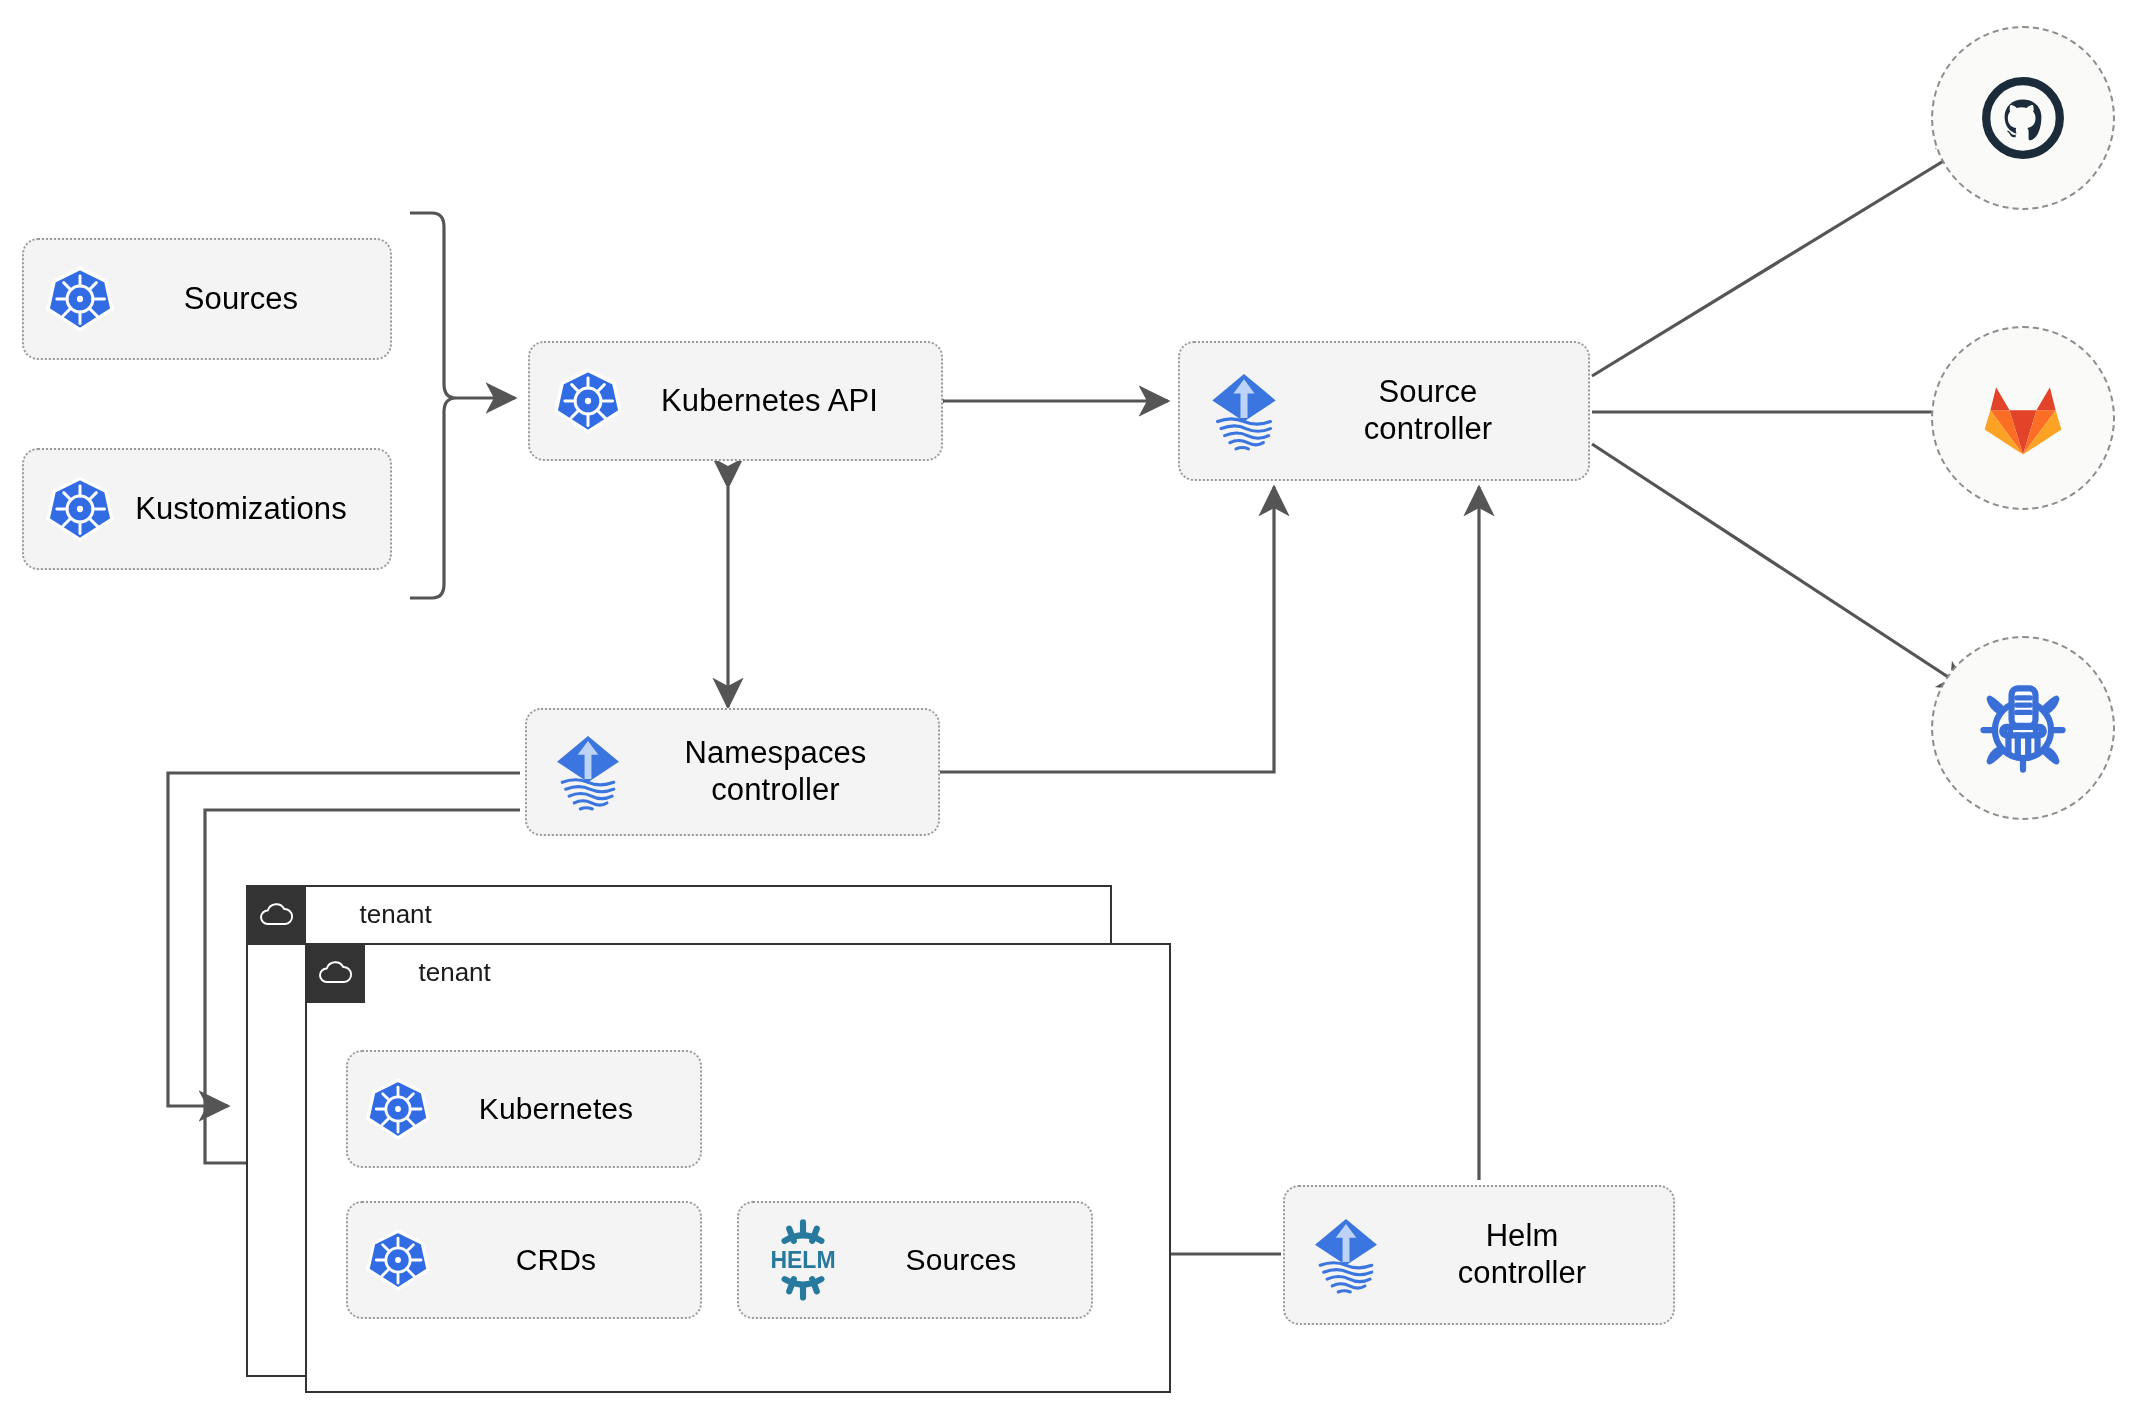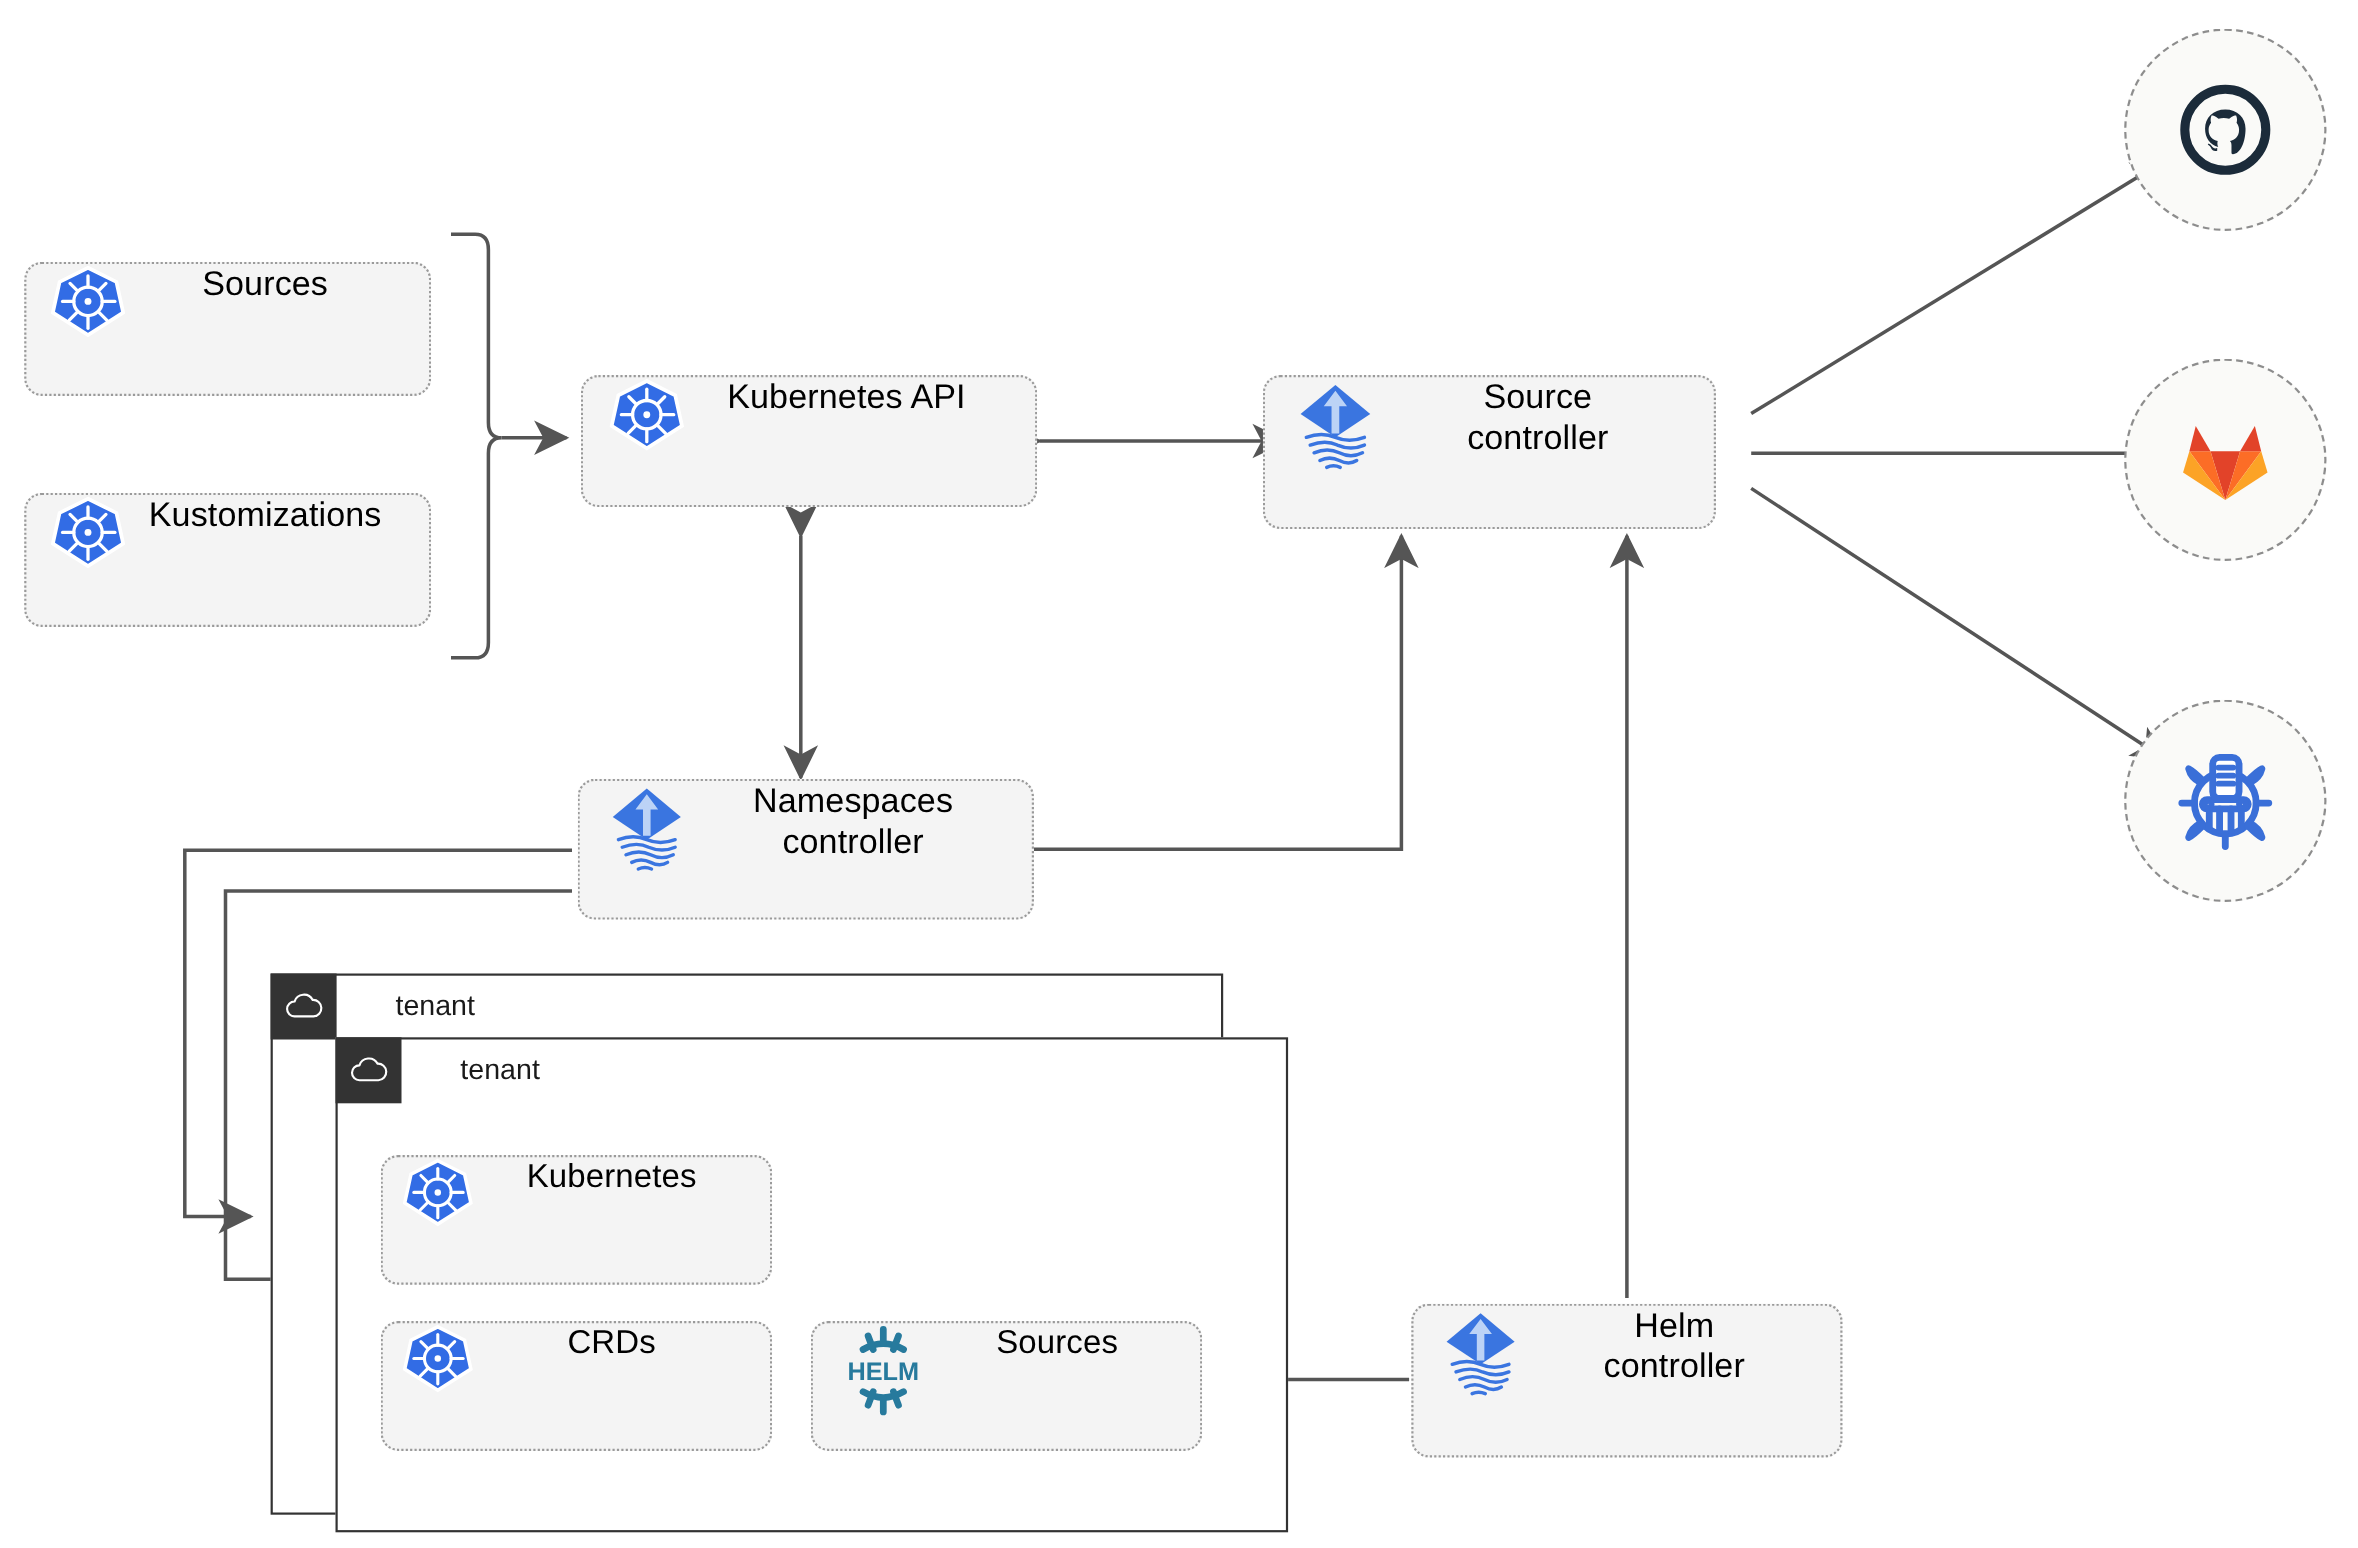--- a/index.html
+++ b/index.html
@@ -6,21 +6,21 @@
   body{font-family:"Liberation Sans","DejaVu Sans",sans-serif;}
   #stage{position:relative;width:2144px;height:1407px;background:#ffffff;overflow:hidden;}
 
   
   .node{
     position:absolute;
     background:#f4f4f4;
     border:2.5px dotted #9a9a9a;
     border-radius:16px;
     display:flex;
-    align-items:flex-start;
+    align-items:center;
     box-sizing:border-box;
   }
   .node .ico{flex:0 0 auto;display:flex;align-items:center;justify-content:center;}
   .node .lbl{
     flex:1 1 auto;
     text-align:center;
     color:#000000;
     font-size:31px;
     line-height:1.18;
     letter-spacing:.1px;
@@ -162,21 +162,21 @@
           <line x1="26" y1="26" x2="36" y2="36"></line>
             <line x1="64" y1="64" x2="76" y2="76"></line>
           <line x1="74" y1="26" x2="64" y2="36"></line>
             <line x1="36" y1="64" x2="25" y2="75"></line>
         </g>
       </svg>
     </span>
     <span class="lbl">Kubernetes API</span>
   </div>
 
-  <div class="node" style="left:1148px;top:341px;width:412px;height:140px;padding:0 20px;">
+  <div class="node" style="left:1178px;top:341px;width:412px;height:140px;padding:0 20px;">
     <span class="ico">
       <svg width="88" height="88" viewBox="0 0 100 100">
         <polygon points="50,8 86,38 50,62 14,38" fill="#3a75e0"></polygon>
         <path d="M50,14 L62,30 L54,30 L54,58 L46,58 L46,30 L38,30 Z" fill="#bcd3f6"></path>
         <g stroke="#3a75e0" stroke-width="3.6" stroke-linecap="round" fill="none">
           <path d="M20,62 Q36,56 50,62 Q64,68 80,62"></path>
           <path d="M24,70 Q40,64 52,70 Q66,76 80,70"></path>
           <path d="M28,78 Q42,72 54,78 Q66,84 78,78"></path>
           <path d="M34,86 Q44,81 54,86 Q64,91 72,86"></path>
           <path d="M41,93 Q48,90 55,93"></path>

